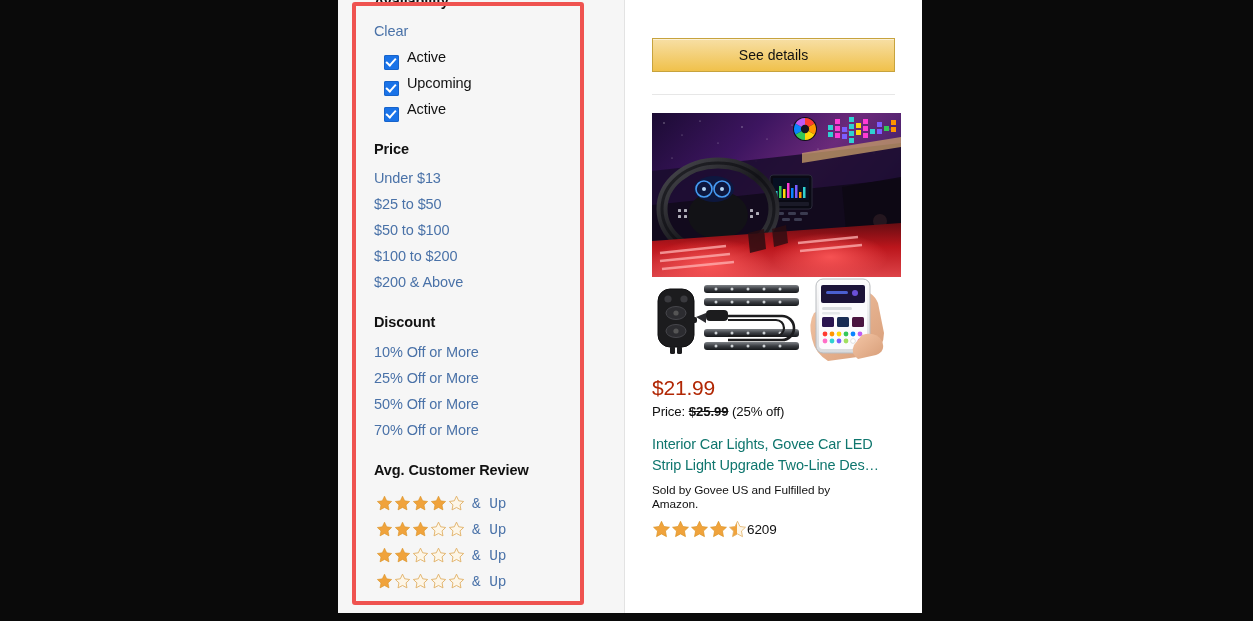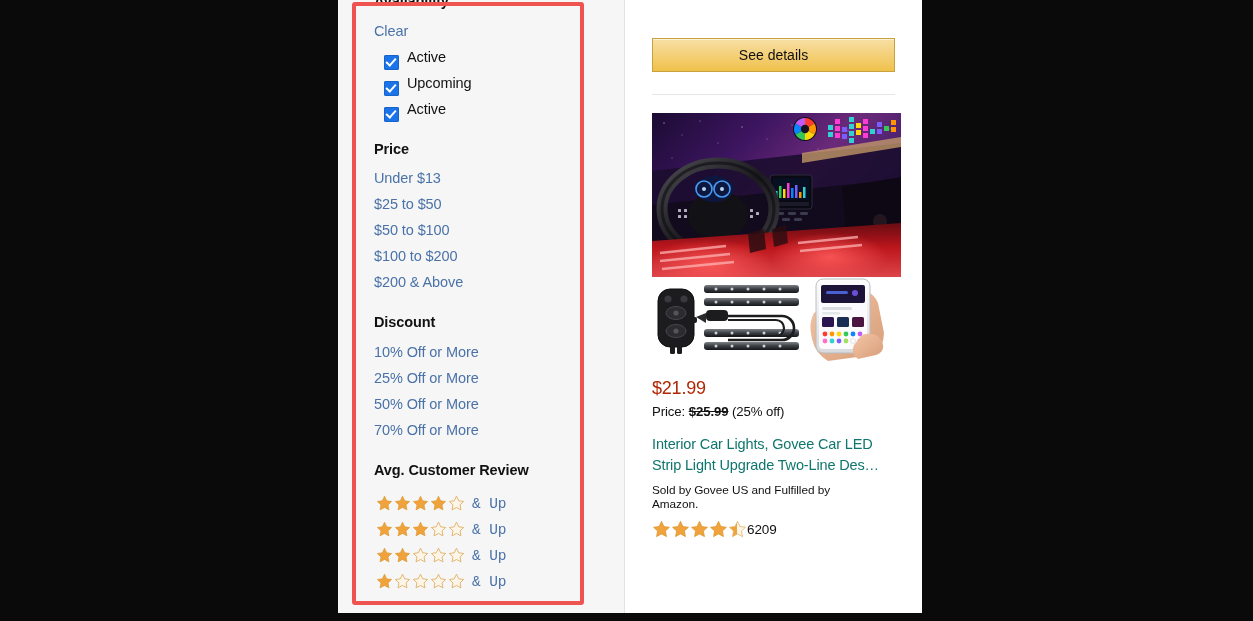--- a/index.html
+++ b/index.html
@@ -175,21 +175,21 @@
     width: 249px;
     height: 251px;
     position: relative;
     overflow: hidden;
     background: #ffffff;
   }
   #prod-img { width: 249px; height: 251px; display: block; }
 
   #prod-info { margin: 12px 27px 0 27px; }
   .price-main {
-    font-size: 18px;
+    font-size: 21px;
     color: #b12704;
     line-height: 24px;
     letter-spacing: -0.2px;
   }
   .price-sub {
     font-size: 13.2px;
     color: #111111;
     line-height: 20px;
     margin-top: 2px;
     letter-spacing: -0.1px;

